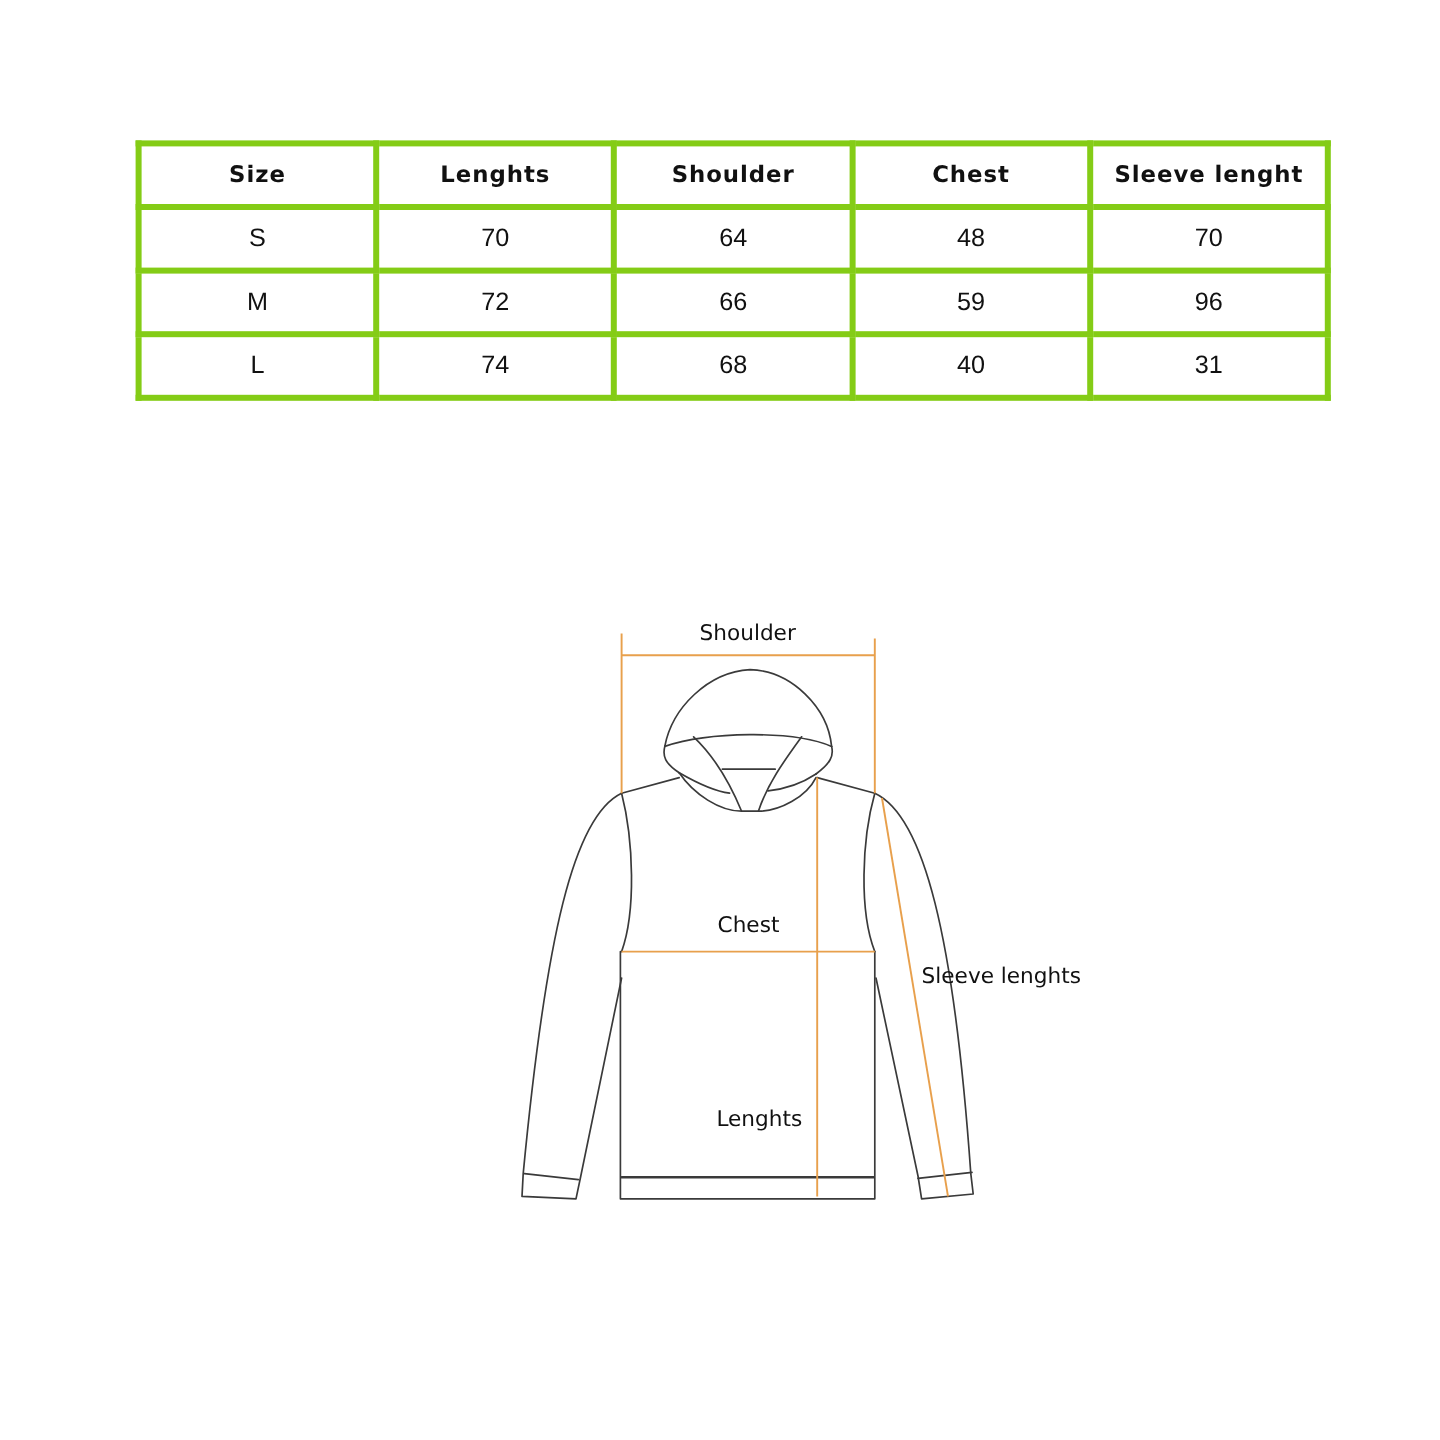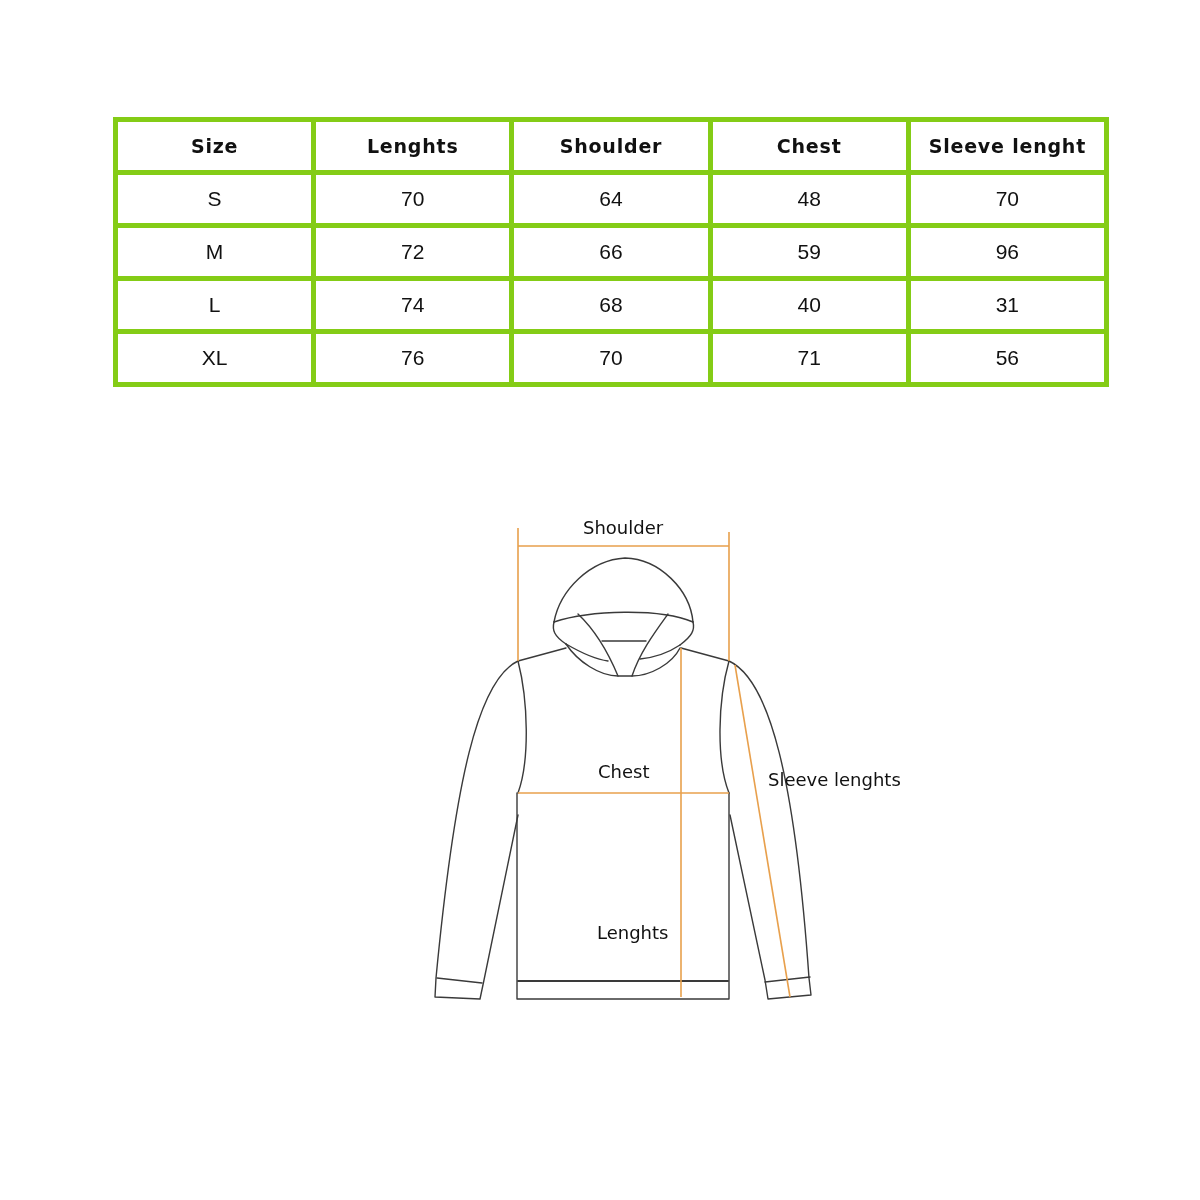--- a/index.html
+++ b/index.html
@@ -38,27 +38,20 @@
       <td>66</td>
       <td>59</td>
       <td>96</td>
     </tr>
     <tr>
       <td>L</td>
       <td>74</td>
       <td>68</td>
       <td>40</td>
       <td>31</td>
-    </tr>
-    <tr>
-      <td>XL</td>
-      <td>76</td>
-      <td>70</td>
-      <td>71</td>
-      <td>56</td>
     </tr>
   </tbody>
 </table>
 
 <svg class="diagram" width="1200" height="1200" viewBox="0 0 1200 1200" xmlns="http://www.w3.org/2000/svg">
 
   <g fill="none" stroke="#3a3a3a" stroke-width="1.4" stroke-linejoin="round" stroke-linecap="round">
 
     <path d="M554,622 C560,590 590,560 625,558 C660,559 690,590 693,622"></path>
 
@@ -94,14 +87,14 @@
   <g fill="none" stroke="#e8a04c" stroke-width="1.6">
     <path d="M518,528 L518,661 M729,532 L729,661 M518,546 L729,546"></path>
     <path d="M518,793 L729,793"></path>
     <path d="M681,648 L681,997"></path>
     <path d="M735,665 L790,997"></path>
   </g>
 </svg>
 
 <div class="dlabel" style="left:583px; top:517px;">Shoulder</div>
 <div class="dlabel" style="left:598px; top:761px;">Chest</div>
-<div class="dlabel" style="left:768px; top:769px;">Sleeve lenghts</div>
+<div class="dlabel" style="left:768px; top:803px;">Sleeve lenghts</div>
 <div class="dlabel" style="left:597px; top:922px;">Lenghts</div>
 
 </body></html>

